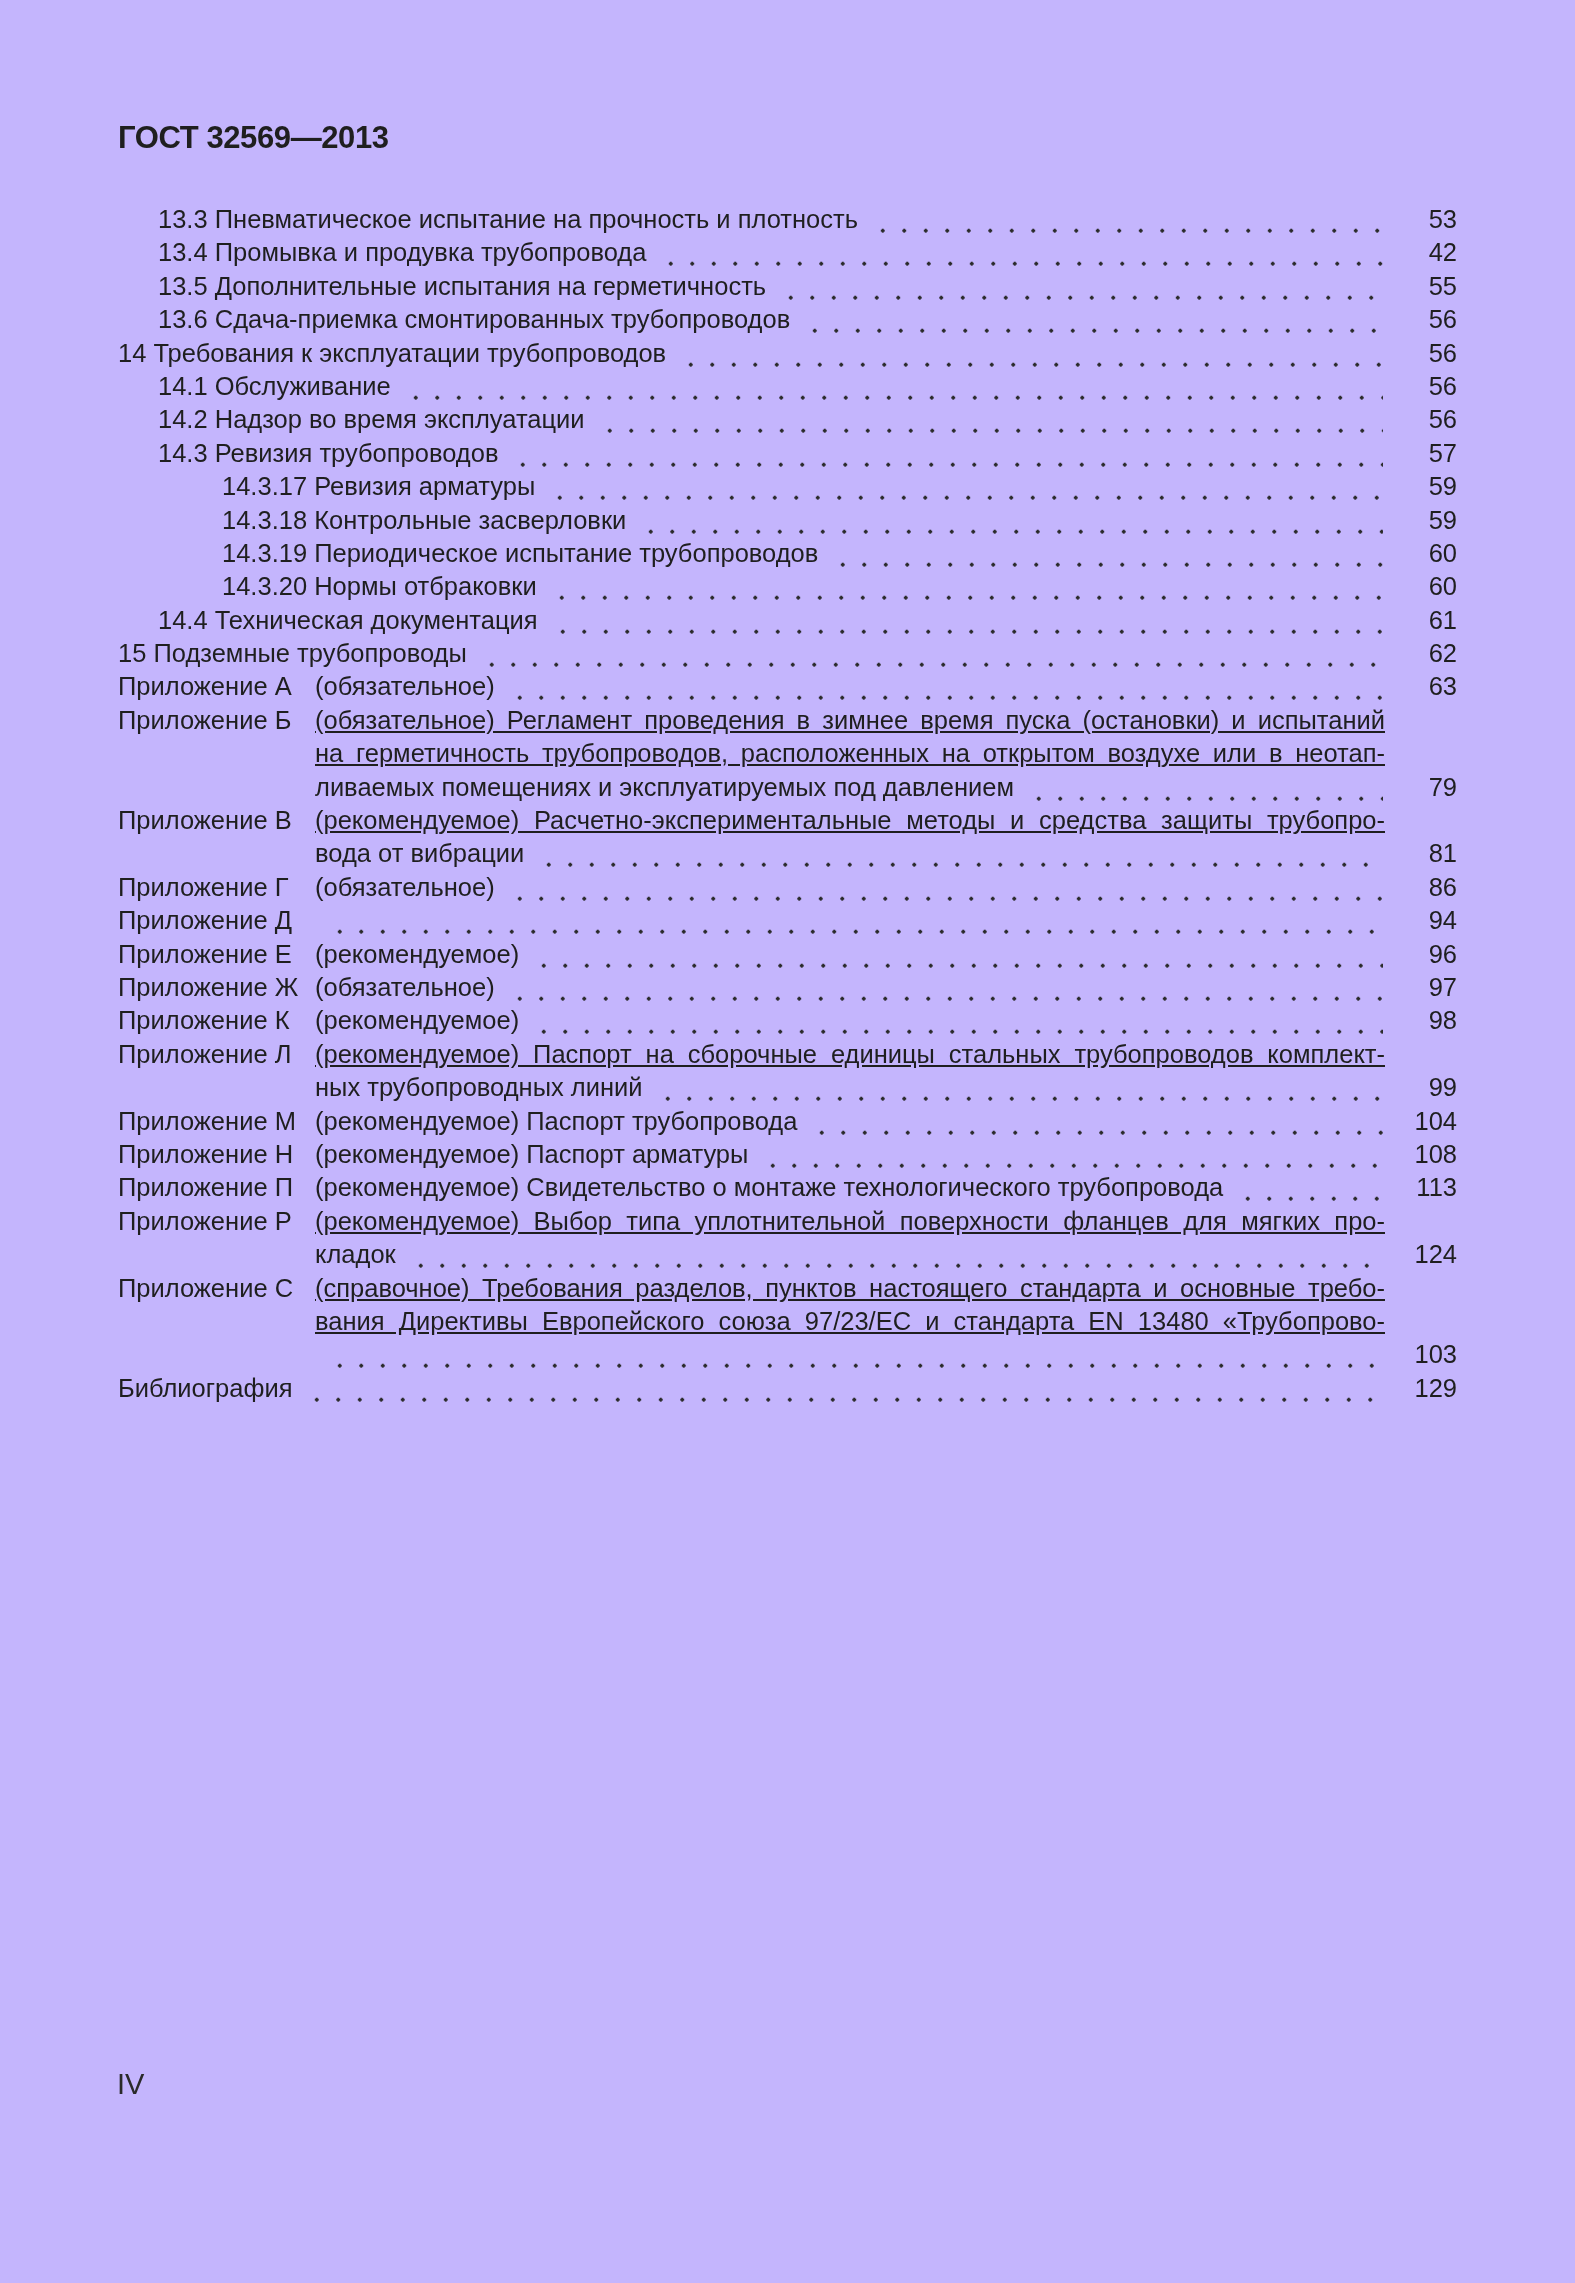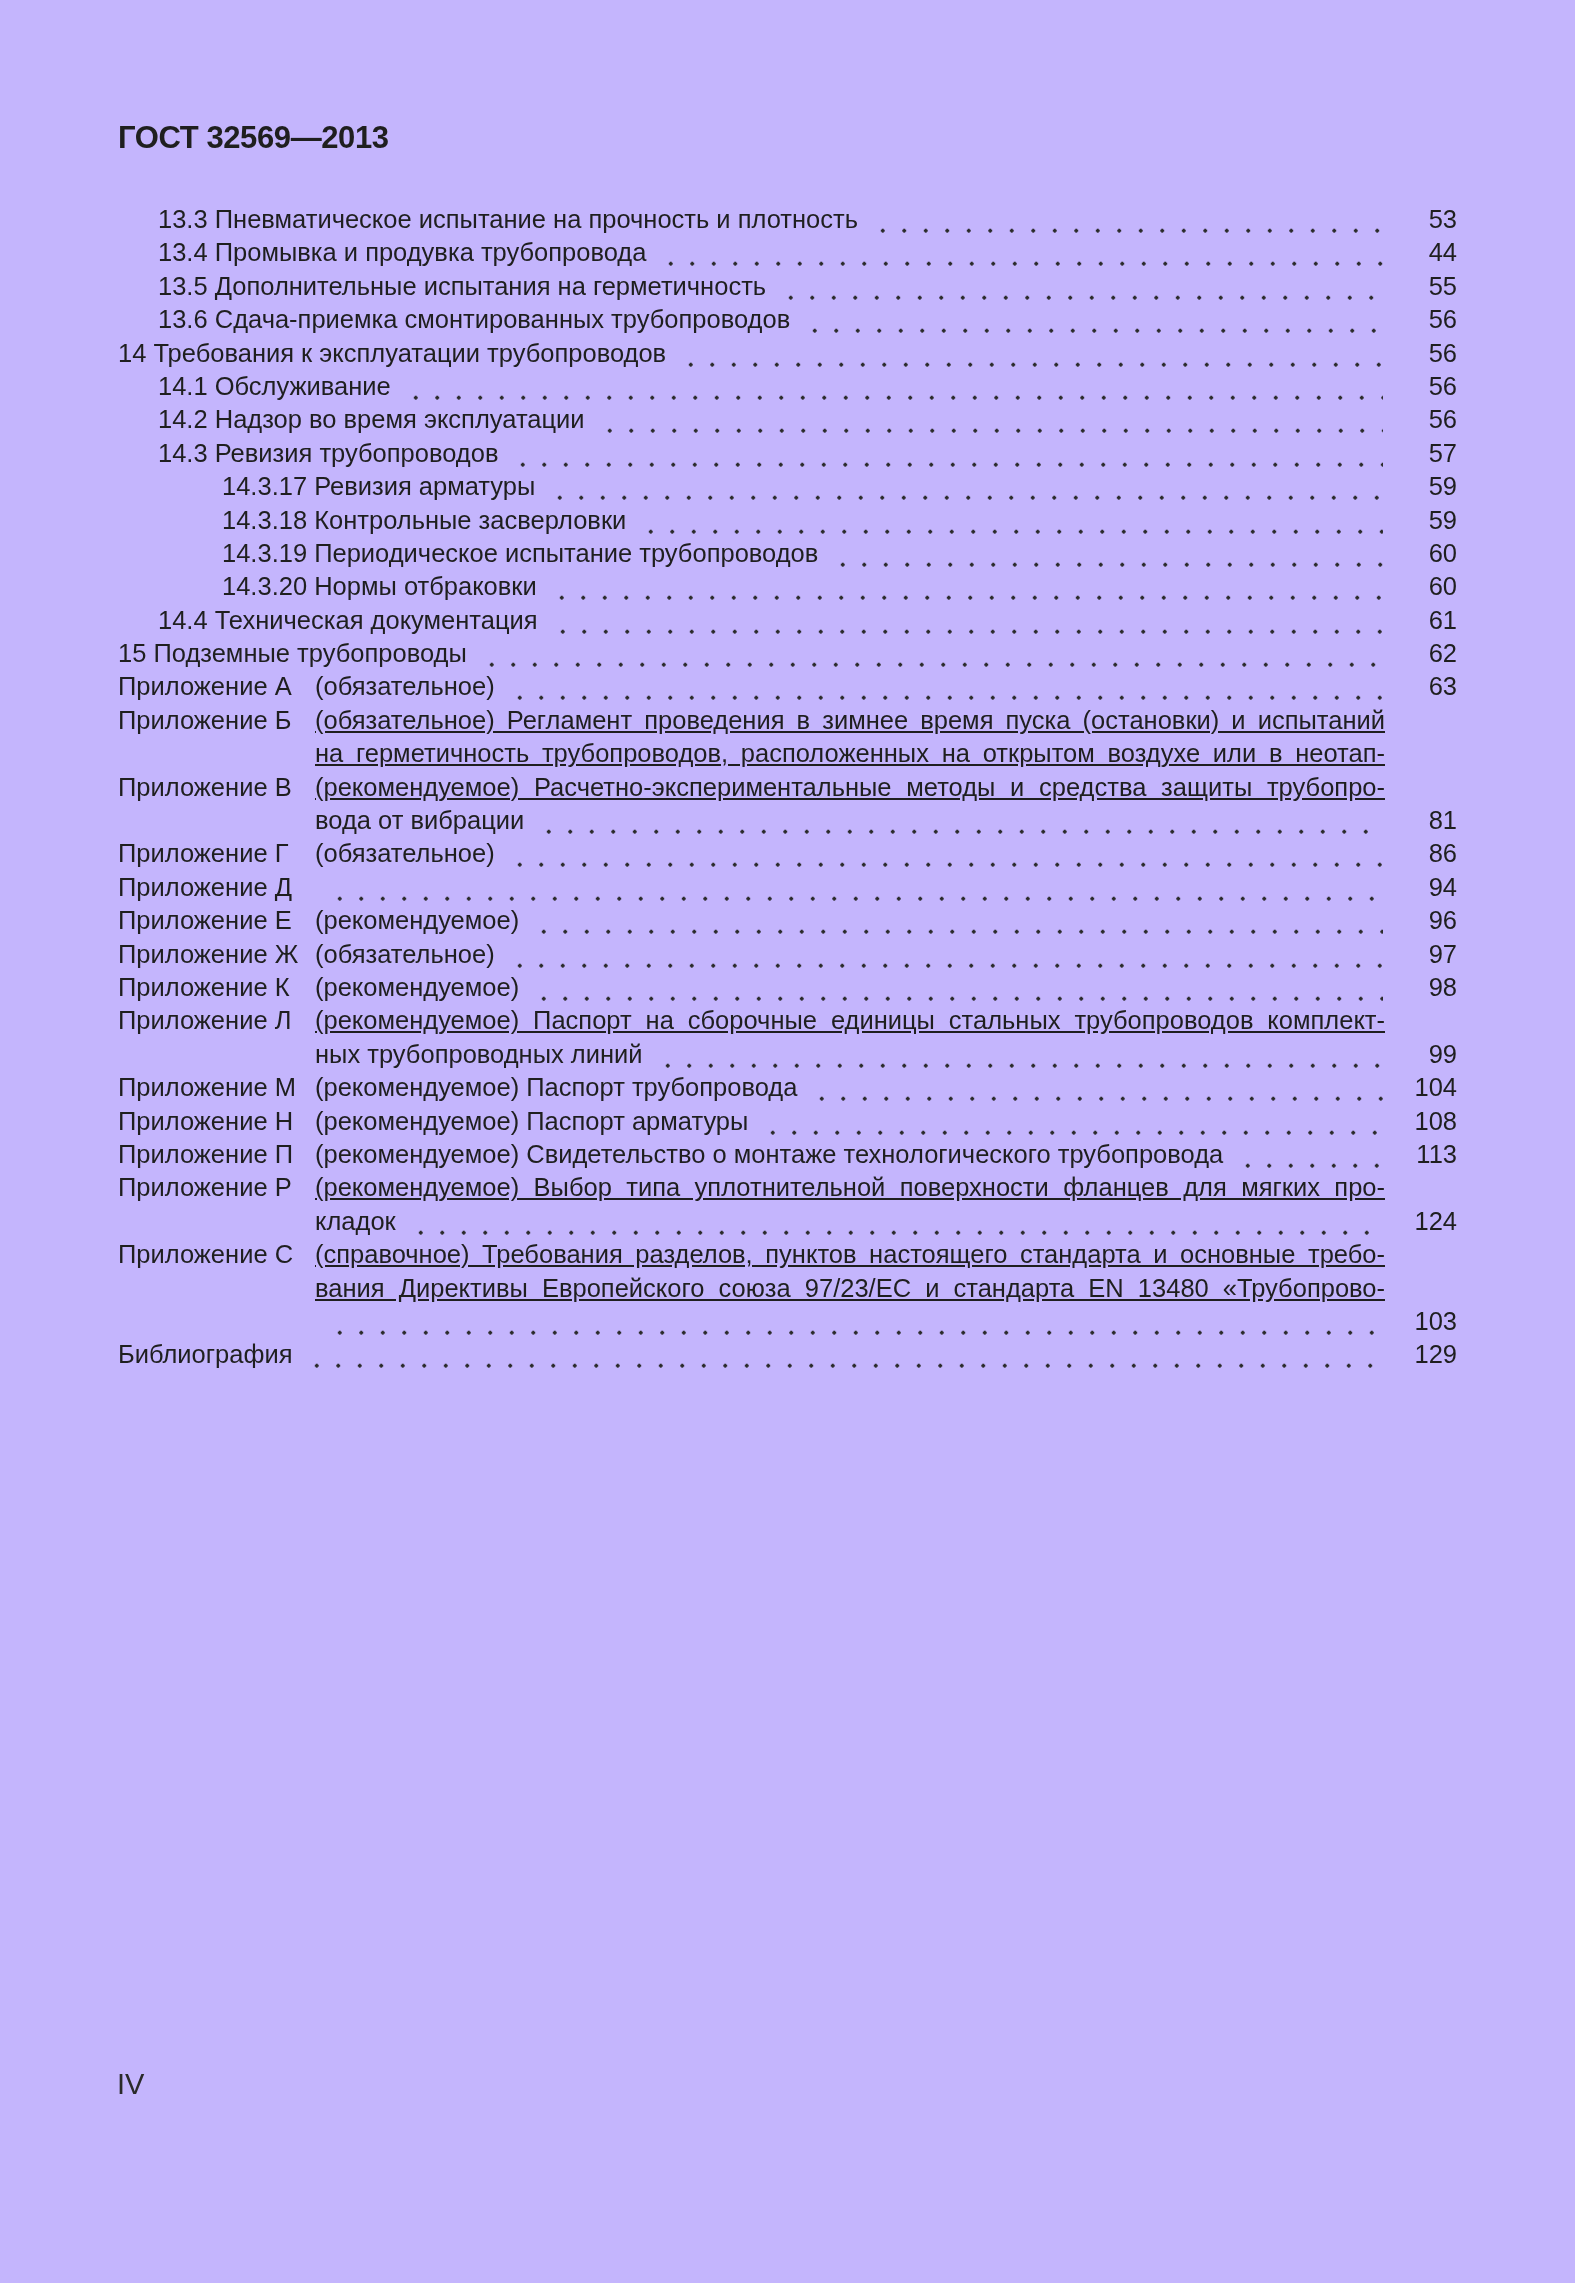--- a/index.html
+++ b/index.html
@@ -66,21 +66,21 @@
 
     <div class="row l1">
       <span class="t">13.3 Пневматическое испытание на прочность и плотность</span>
       <span class="leader"></span>
       <span class="pg">53</span>
     </div>
 
     <div class="row l1">
       <span class="t">13.4 Промывка и продувка трубопровода</span>
       <span class="leader"></span>
-      <span class="pg">44</span>
+      <span class="pg">42</span>
     </div>
 
     <div class="row l1">
       <span class="t">13.5 Дополнительные испытания на герметичность</span>
       <span class="leader"></span>
       <span class="pg">55</span>
     </div>
 
     <div class="row l1">
       <span class="t">13.6 Сдача-приемка смонтированных трубопроводов</span>
@@ -158,20 +158,26 @@
     <div class="row">
       <span class="lab">Приложение Б</span>
       <span class="just">(обязательное) Регламент проведения в зимнее время пуска (остановки) и испытаний</span>
     </div>
 
     <div class="row">
       <span class="lab"></span>
       <span class="just">на герметичность трубопроводов, расположенных на открытом воздухе или в неотап-</span>
     </div>
 
+    <div class="row">
+      <span class="lab"></span>
+      <span class="t">ливаемых помещениях и эксплуатируемых под давлением</span>
+      <span class="leader"></span>
+      <span class="pg">79</span>
+    </div>
 
     <div class="row">
       <span class="lab">Приложение В</span>
       <span class="just">(рекомендуемое) Расчетно-экспериментальные методы и средства защиты трубопро-</span>
     </div>
 
     <div class="row">
       <span class="lab"></span>
       <span class="t">вода от вибрации</span>
       <span class="leader"></span>

